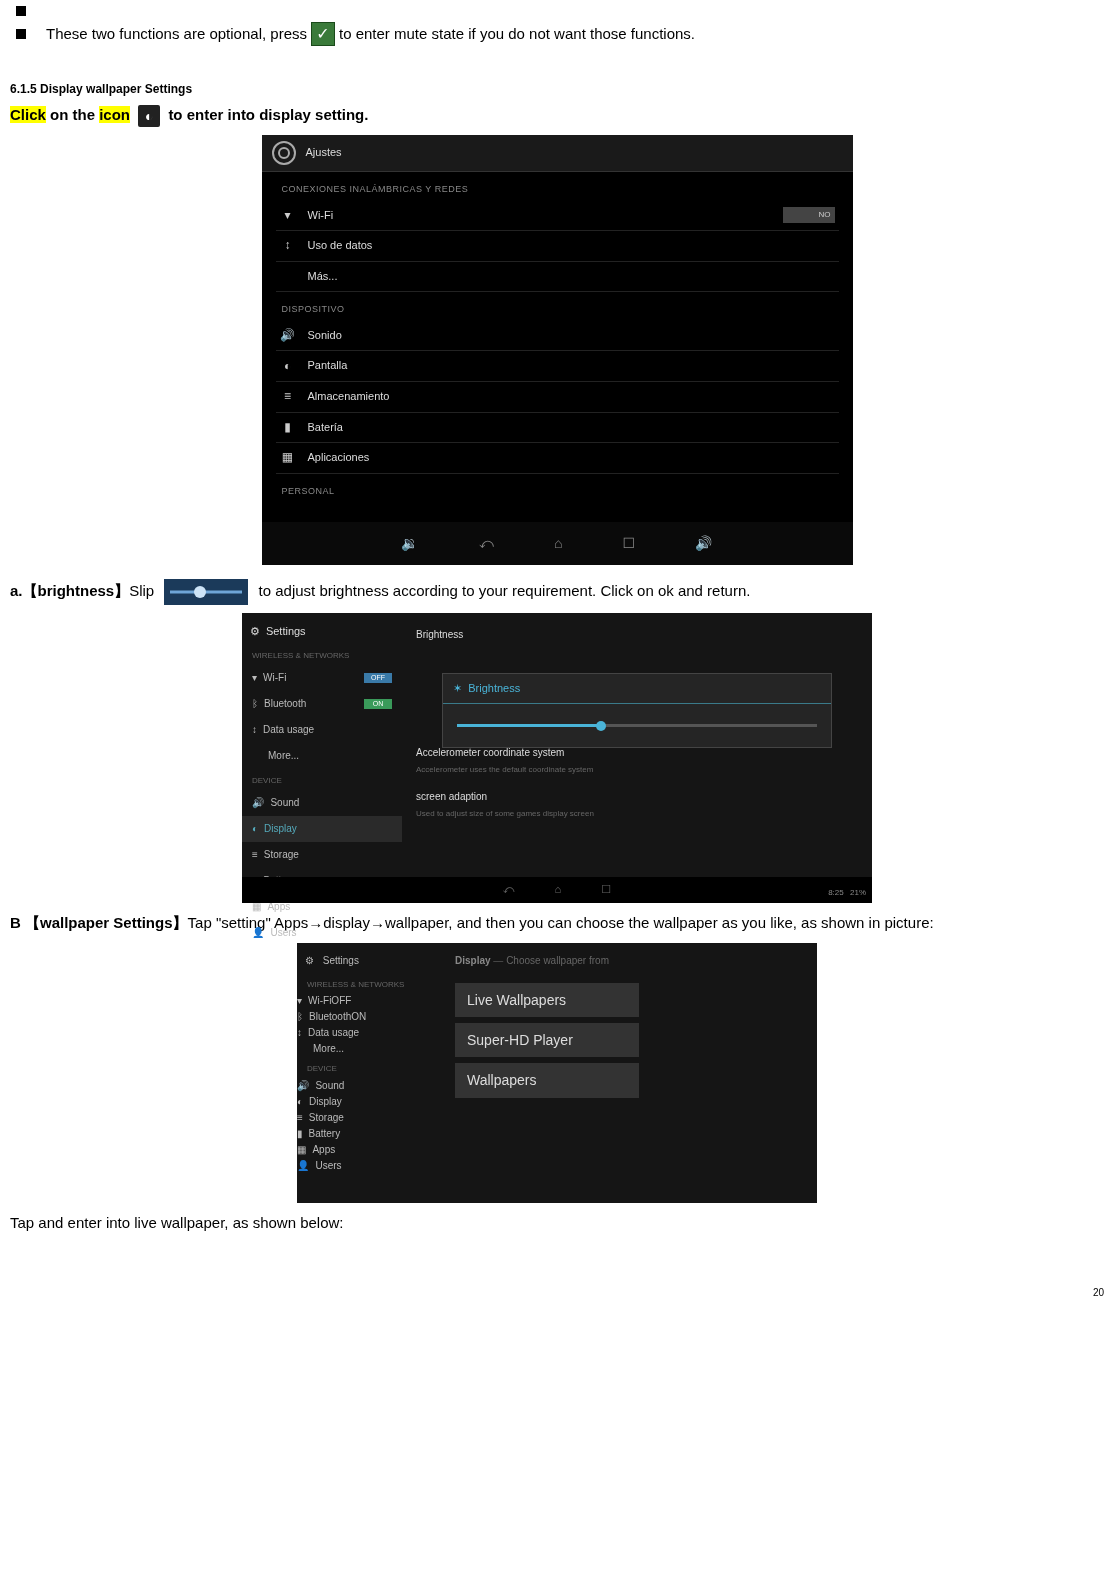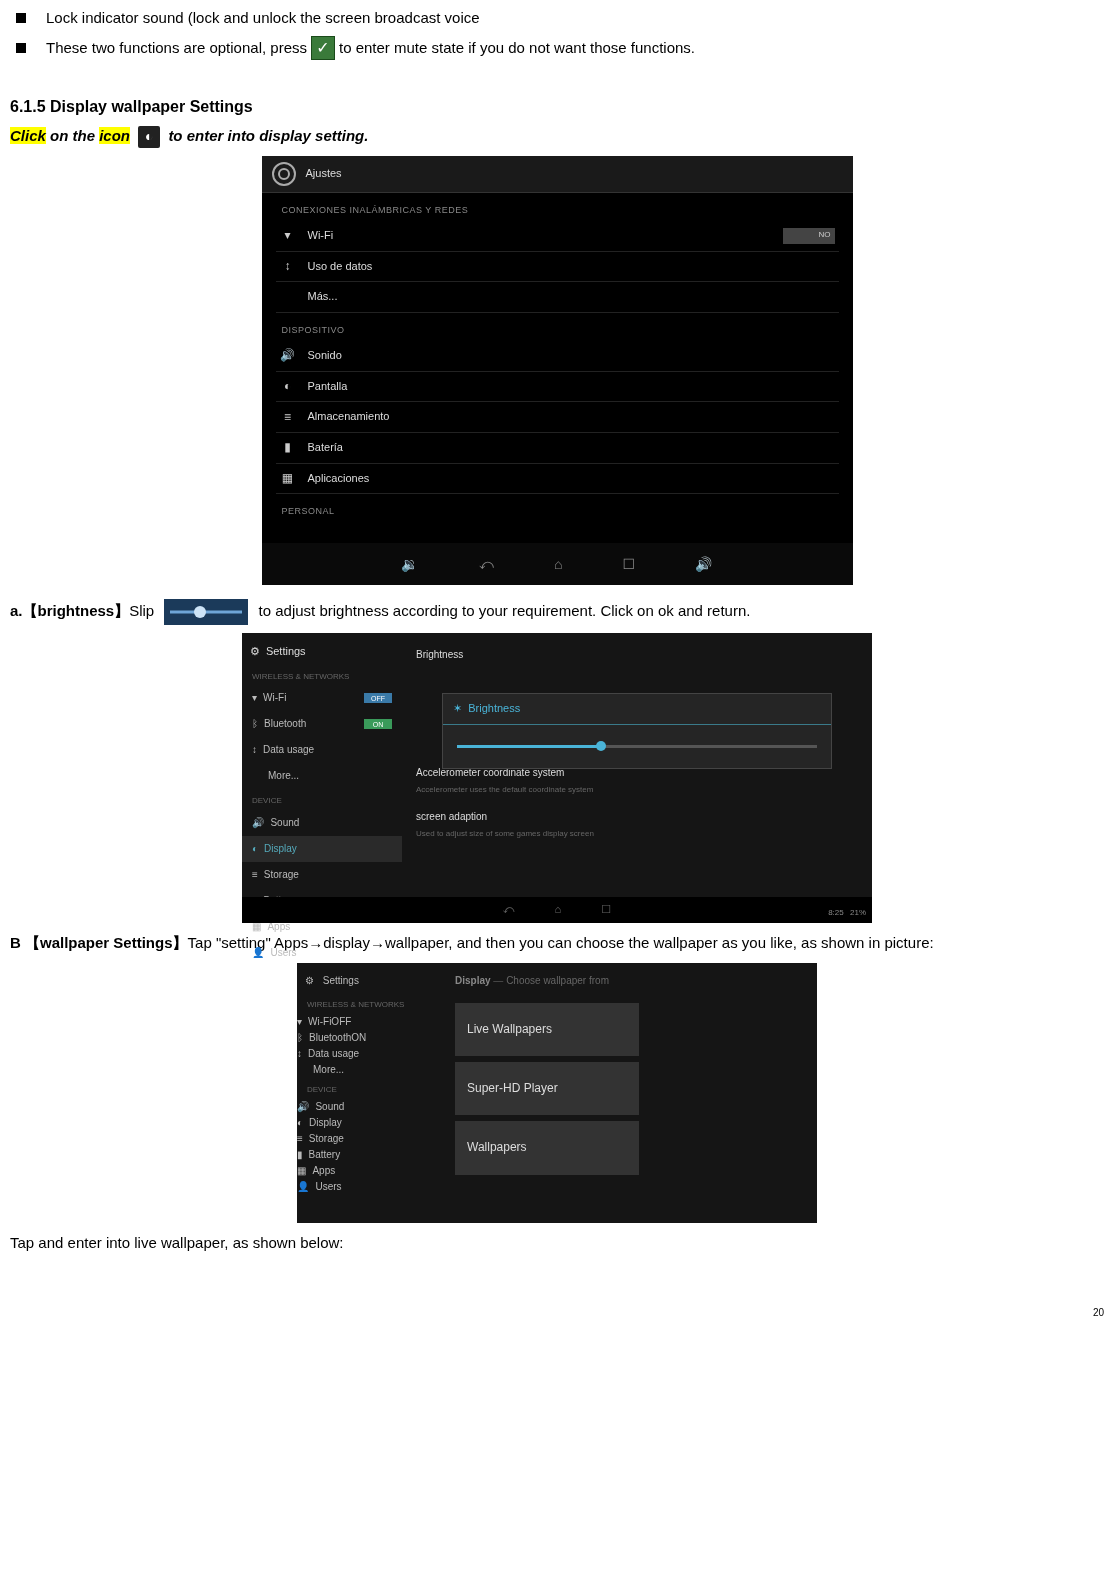--- a/index.html
+++ b/index.html
@@ -34,21 +34,21 @@
     color: #fff;
     align-items: center;
     justify-content: center;
     font-size: 16px;
     margin: 0 4px;
     vertical-align: middle;
   }
   .section-heading {
     font-weight: bold;
     margin-top: 34px;
-    font-size: 16px;
+    font-size: 12px;
   }
   .hl {
     background: #ffff00;
   }
   .display-icon {
     display: inline-flex;
     width: 22px;
     height: 22px;
     background: #222;
     border-radius: 2px;
@@ -302,50 +302,49 @@
   }
   .shot3 .right .hdr3 {
     color: #888;
     font-size: 10px;
     padding: 4px 0 8px 0;
   }
   .shot3 .chip {
     display: block;
     background: #333;
     color: #ddd;
-    padding: 17px 12px;
+    padding: 6px 12px;
     margin: 6px 0;
-    font-size: 12px;
+    font-size: 14px;
     width: 160px;
   }
 
   .page-num {
     text-align: right;
     margin-top: 50px;
     font-size: 10px;
   }
 </style>
 </head>
 <body>
 
 <div class="bullet-line">
   <span class="bullet-sq"></span>
-  <span>Lock indicator sound (lock and unlock the screen broadcast voice</span>
 </div>
 
 <div class="bullet-line">
   <span class="bullet-sq"></span>
   <span>These two functions are optional, press</span>
   <span class="checkbox-icon">✓</span>
   <span>to enter mute state if you do not want those functions.</span>
 </div>
 
 <div class="section-heading">6.1.5 Display wallpaper Settings</div>
 
-<div style="margin-top:4px;font-style:italic;">
+<div style="margin-top:4px;">
   <b><span class="hl">Click</span><span> on the </span><span class="hl">icon</span></b>
   <span class="display-icon">◐</span>
   <b><span> to enter into display setting.</span></b>
 </div>
 
 <div class="shot shot1">
   <div class="hdr">
     <span class="gear-icon"></span>
     <span>Ajustes</span>
   </div>

